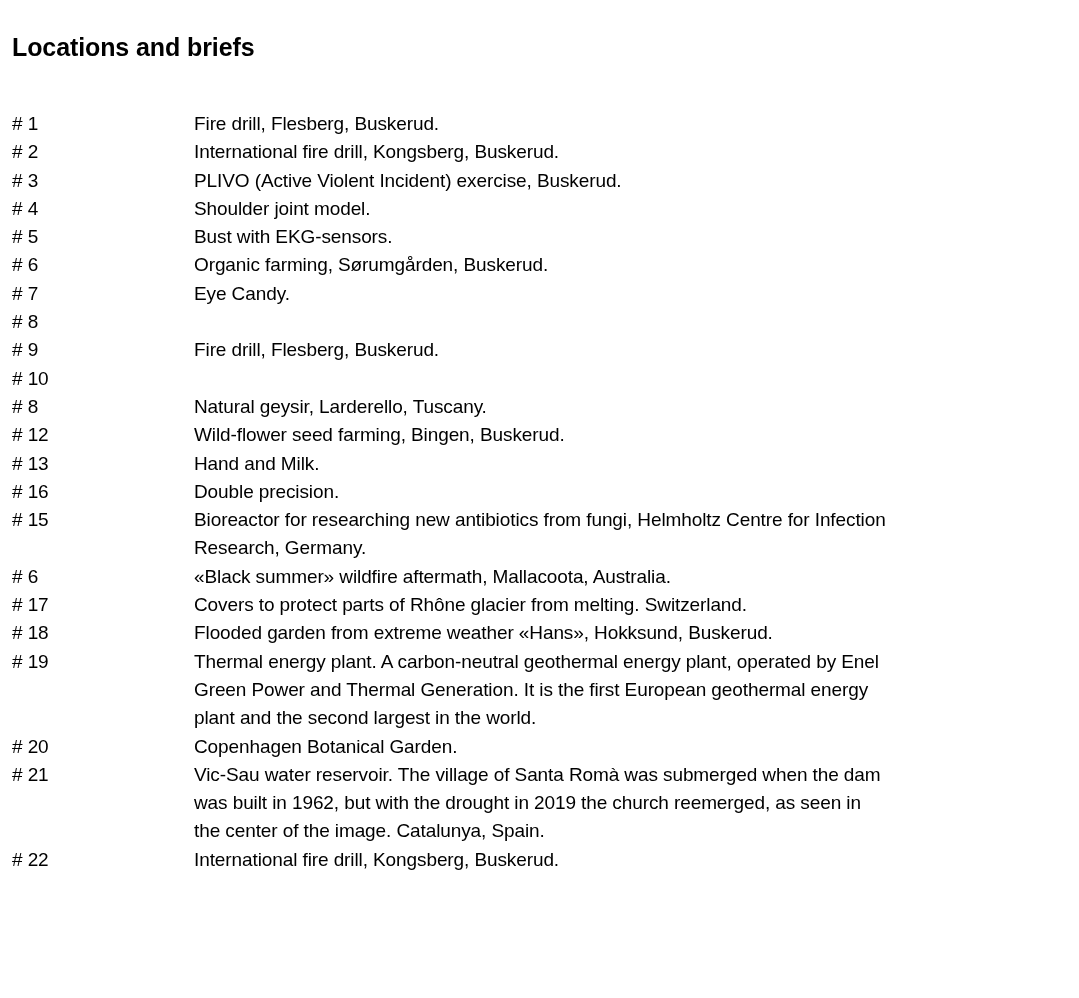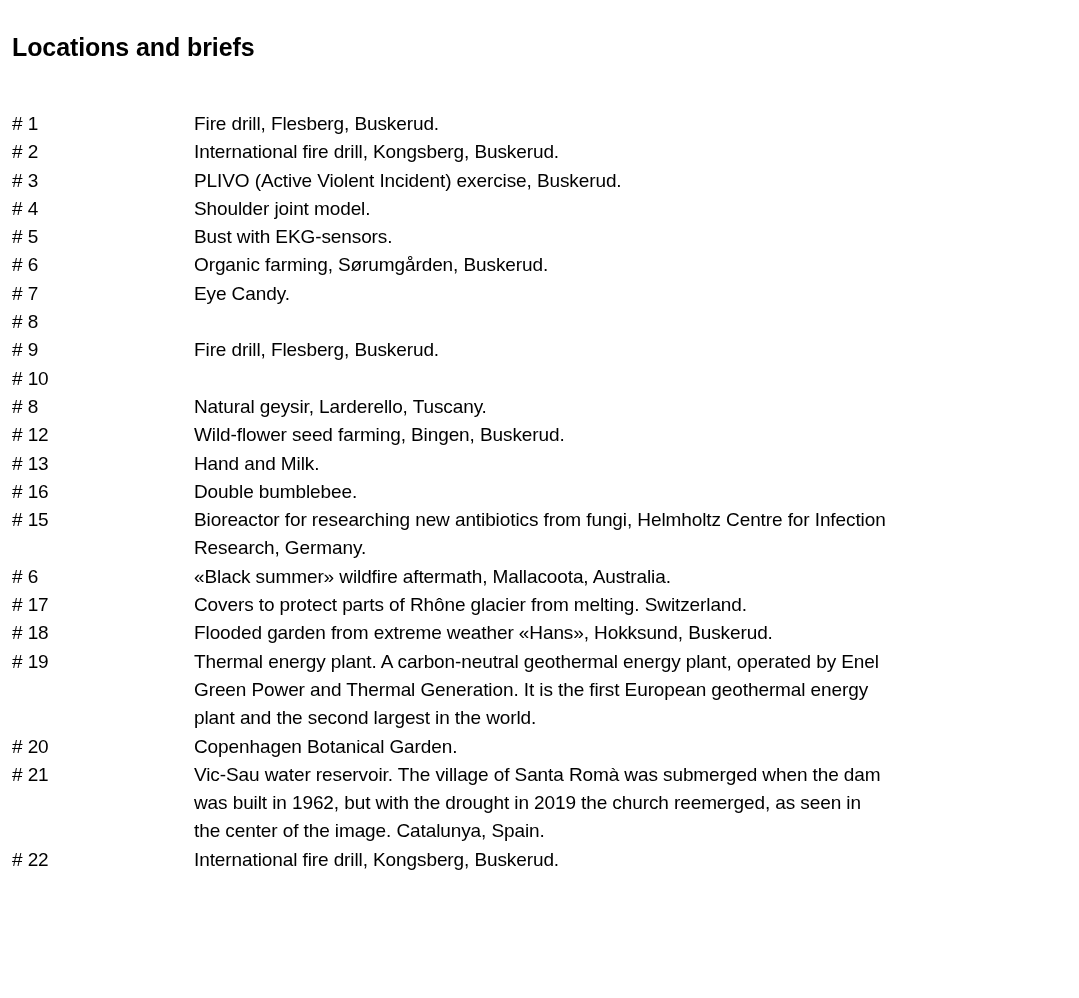--- a/index.html
+++ b/index.html
@@ -117,21 +117,21 @@
       <div class="entry-text">Wild-flower seed farming, Bingen, Buskerud.</div>
     </div>
 
     <div class="entry">
       <div class="entry-num"># 13</div>
       <div class="entry-text">Hand and Milk.</div>
     </div>
 
     <div class="entry">
       <div class="entry-num"># 16</div>
-      <div class="entry-text">Double bumblebee.</div>
+      <div class="entry-text">Double precision.</div>
     </div>
 
     <div class="entry">
       <div class="entry-num"># 15</div>
       <div class="entry-text">Bioreactor for researching new antibiotics from fungi, Helmholtz Centre for Infection Research, Germany.</div>
     </div>
 
     <div class="entry">
       <div class="entry-num"># 6</div>
       <div class="entry-text">«Black summer» wildfire aftermath, Mallacoota, Australia.</div>

